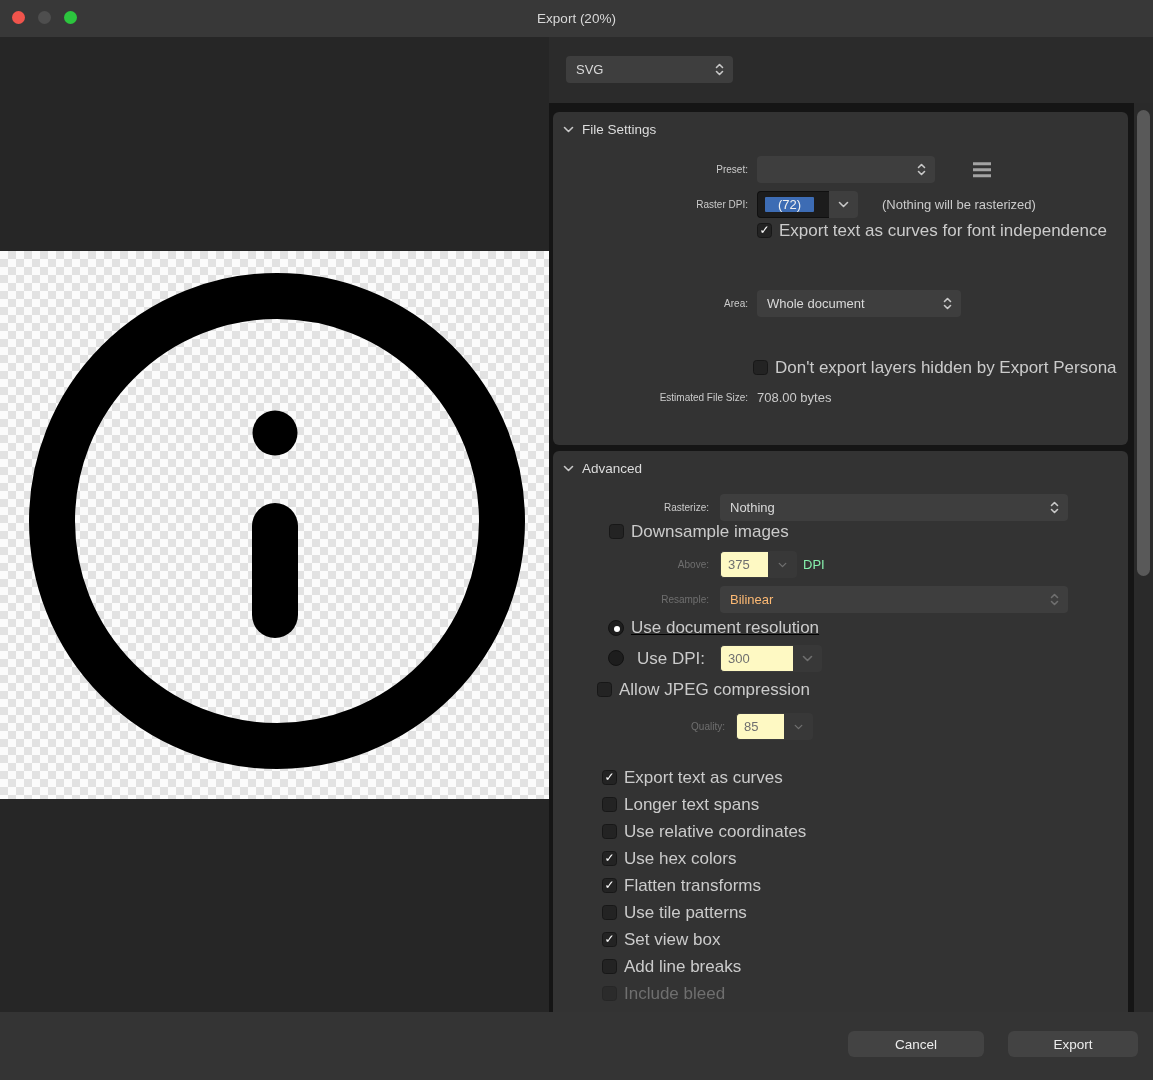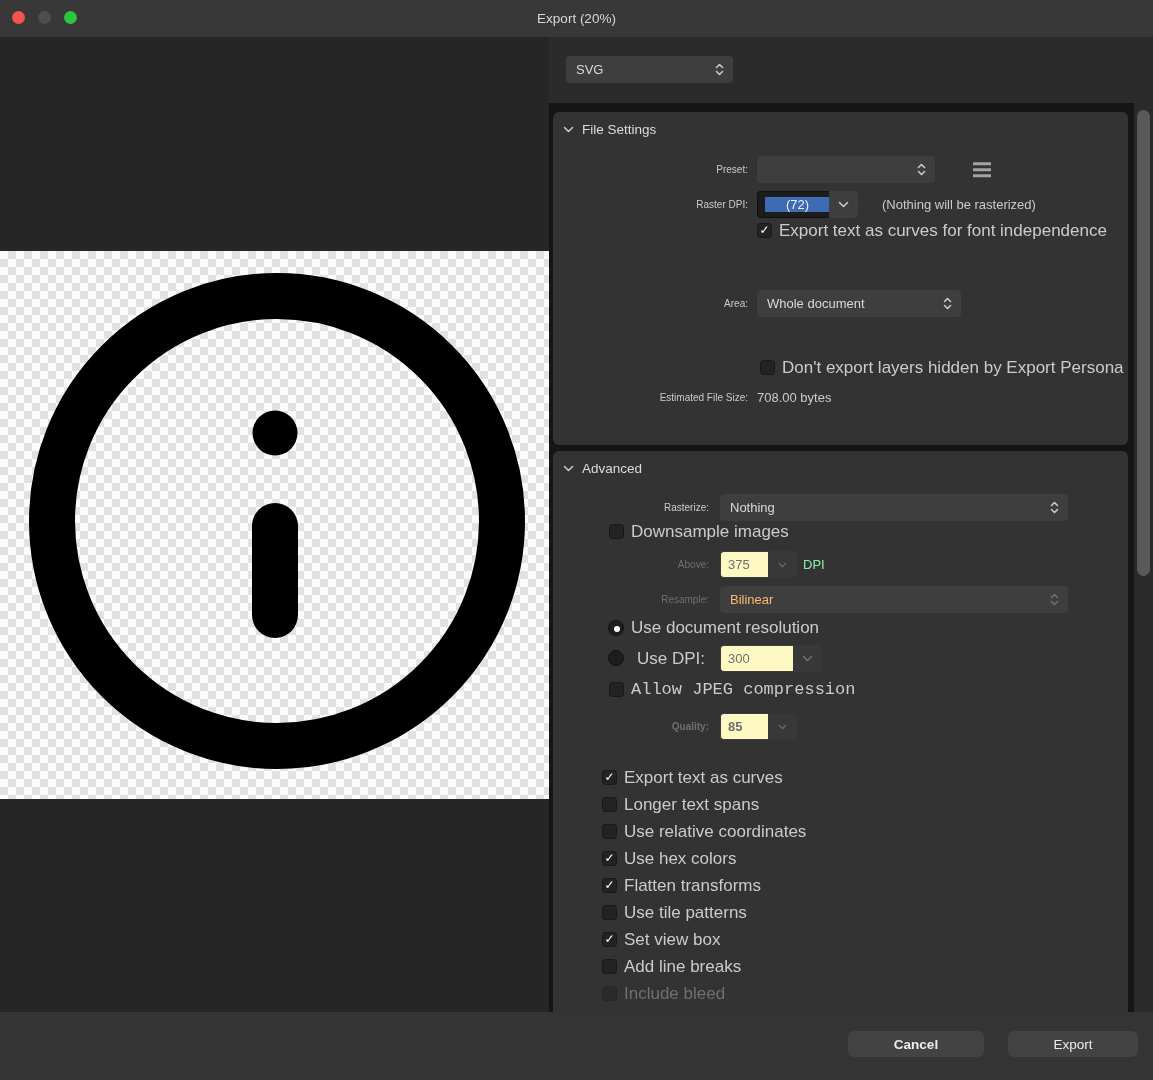--- a/index.html
+++ b/index.html
@@ -53,21 +53,21 @@
 
   
   .editcombo { display:flex; height:27px; }
   .ec-input { background:#1c1c1c; border:1px solid #101010; border-right:none;
               border-radius:4px 0 0 4px; display:flex; align-items:center; padding:0 7px;
               color:#f0f0f0; font-size:13px; }
   .ec-btn { width:29px; background:#3e3e3e; border-radius:0 4px 4px 0;
             display:flex; align-items:center; justify-content:center; }
   .editcombo.dim .ec-input { background:#fef9c3; border-color:#3c3c3c; color:#6f6f6f; }
   .editcombo.dim .ec-btn   { background:#383838; }
-  .sel-hl { background:#3d6cb4; padding:0 21px; border-radius:1px; }
+  .sel-hl { background:#3d6cb4; padding:0 13px; border-radius:1px; }
 
   
   .checkbox { width:15px; height:15px; border-radius:3.5px; background:#232323;
               border:1px solid #171717; color:#ffffff; font-size:12px; line-height:13px;
               text-align:center; flex:0 0 15px; }
   .cb-label { margin-left:7px; color:#cbcbcb; font-size:17px; white-space:nowrap; }
   .opt-row { display:flex; align-items:center; height:27px; }
   .opt-row.disabled .checkbox { opacity:.45; }
   .opt-row.disabled .cb-label { color:#6f6f6f; }
 
@@ -83,21 +83,21 @@
 
   
   .hamburger { position:absolute; left:420px; top:50%; transform:translateY(-50%);
                width:18px; display:flex; flex-direction:column; gap:2.5px; }
   .hamburger i { display:block; height:3.5px; background:#a3a3a3; }
 
   
   .footer { position:absolute; left:0; top:1012px; width:1153px; height:68px; background:#343434; }
   .btn { position:absolute; top:19px; height:26px; background:#434343; border:none; border-radius:6px;
          color:#ededed; font-size:13.5px; font-family:"Liberation Sans", sans-serif; }
-  .btn-cancel { left:848px; width:136px;font-weight:bold; }
+  .btn-cancel { left:848px; width:136px; }
   .btn-export { left:1008px; width:130px; }
 
   .chev { stroke:#c8c8c8; stroke-width:1.6; fill:none; stroke-linecap:round; stroke-linejoin:round; }
   .dim .chev, .chev.dim { stroke:#6f6f6f; }
 </style>
 </head>
 <body>
 
 <div class="window">
 
@@ -182,21 +182,21 @@
         <span class="lbl" style="left:0; width:195px;">Area:</span>
         <div class="dropdown" style="position:absolute; left:204px; top:0; width:204px;">
           <span>Whole document</span>
           <svg class="ud" width="11" height="15" viewBox="0 0 11 15">
             <path class="chev" d="M2.5 5.5 L5.5 2.5 L8.5 5.5"></path>
             <path class="chev" d="M2.5 9.5 L5.5 12.5 L8.5 9.5"></path>
           </svg>
         </div>
       </div>
 
-      <div class="opt-row" style="position:absolute; left:207px; top:242px;">
+      <div class="opt-row" style="position:absolute; left:200px; top:242px;">
         <span class="checkbox"></span>
         <span class="cb-label">Don't export layers hidden by Export Persona</span>
       </div>
 
       <div class="row" style="left:0; top:272px; width:575px;">
         <span class="lbl" style="left:0; width:195px;">Estimated File Size:</span>
         <span class="value-text" style="position:absolute; left:204px;">708.00 bytes</span>
       </div>
     </div>
 
@@ -243,46 +243,46 @@
         <span class="lbl dim" style="left:0; width:156px;">Resample:</span>
         <div class="dropdown dim" style="position:absolute; left:167px; top:0; width:348px;">
           <span>Bilinear</span>
           <svg class="ud" width="11" height="15" viewBox="0 0 11 15">
             <path class="chev dim" d="M2.5 5.5 L5.5 2.5 L8.5 5.5"></path>
             <path class="chev dim" d="M2.5 9.5 L5.5 12.5 L8.5 9.5"></path>
           </svg>
         </div>
       </div>
 
-      <div class="opt-row" style="position:absolute; left:55px; top:163px;">
+      <div class="opt-row" style="position:absolute; left:55px; top:163px;text-decoration:underline;">
         <span class="radio selected"></span>
         <span class="cb-label">Use document resolution</span>
       </div>
 
       <div class="row" style="left:0; top:194px; width:575px;">
         <span class="radio" style="position:absolute; left:55px; top:5px;"></span>
         <span class="cb-label" style="position:absolute; left:77px; line-height:27px;">Use DPI:</span>
         <div class="editcombo dim" style="position:absolute; left:167px; top:0;">
           <span class="ec-input" style="width:73px;">
             <span>300</span>
           </span>
           <span class="ec-btn">
             <svg width="11" height="7" viewBox="0 0 11 7">
               <path class="chev dim" d="M1.5 1.5 L5.5 5.5 L9.5 1.5"></path>
             </svg>
           </span>
         </div>
       </div>
 
-      <div class="opt-row" style="position:absolute; left:56px; top:225px;font-family:Liberation Mono, monospace;">
+      <div class="opt-row" style="position:absolute; left:44px; top:225px;">
         <span class="checkbox"></span>
         <span class="cb-label">Allow JPEG compression</span>
       </div>
 
-      <div class="row" style="left:0; top:262px; width:575px;font-weight:bold;">
+      <div class="row" style="left:16px; top:262px; width:575px;">
         <span class="lbl dim" style="left:0; width:156px;">Quality:</span>
         <div class="editcombo dim" style="position:absolute; left:167px; top:0;">
           <span class="ec-input" style="width:48px;">
             <span>85</span>
           </span>
           <span class="ec-btn">
             <svg width="9" height="6" viewBox="0 0 11 7">
               <path class="chev dim" d="M1.5 1.5 L5.5 5.5 L9.5 1.5"></path>
             </svg>
           </span>

